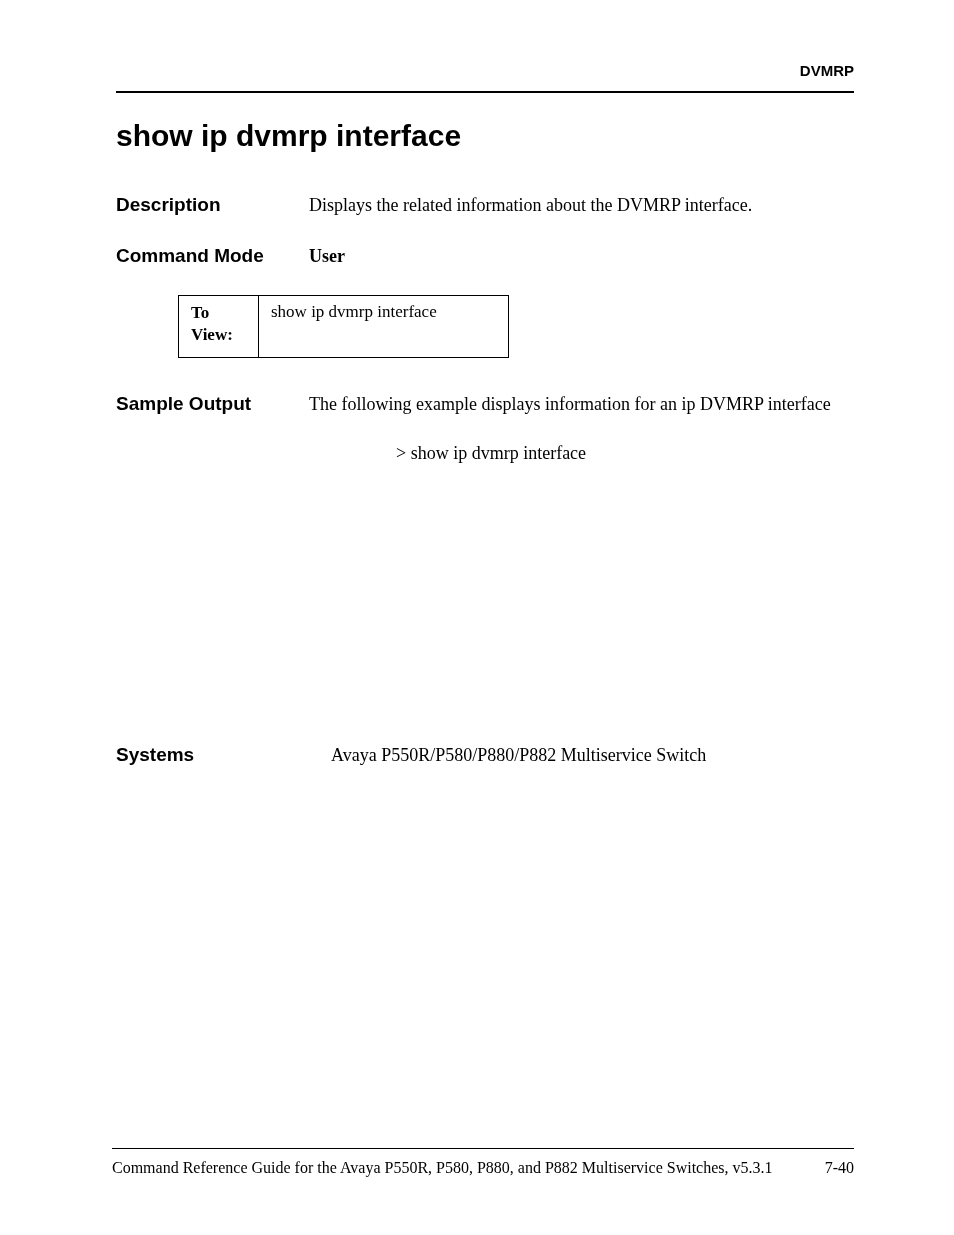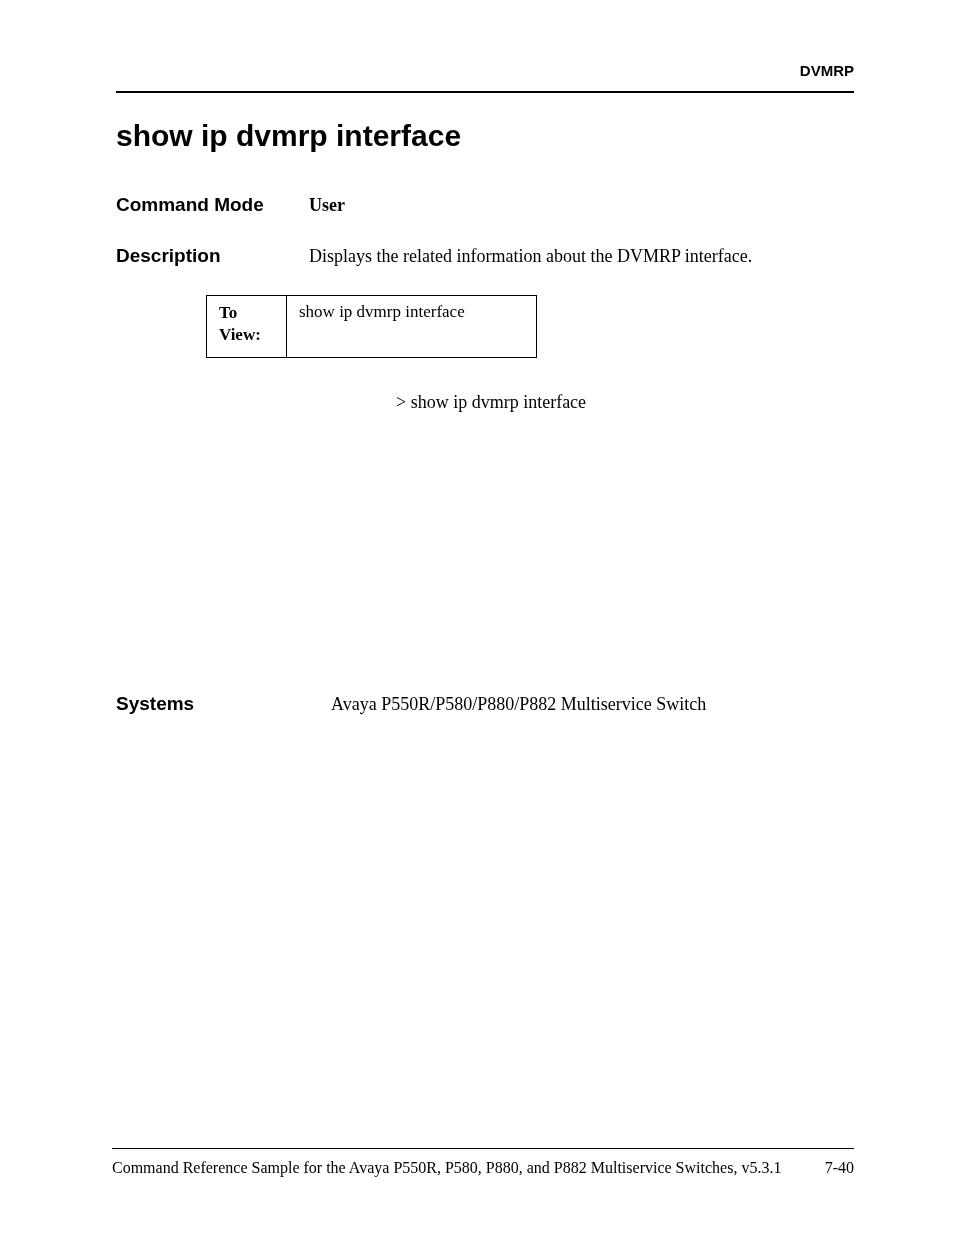--- a/index.html
+++ b/index.html
@@ -53,21 +53,21 @@
     font-weight: bold;
   }
   .syntax-title {
     font-family: Arial, Helvetica, sans-serif;
     font-weight: bold;
     font-size: 19px;
     margin-bottom: 30px;
   }
   .syntax-table {
     border-collapse: collapse;
-    margin-left: 90px;
+    margin-left: 62px;
     margin-bottom: 34px;
   }
   .syntax-table td {
     border: 1px solid #000;
     padding: 6px 12px 10px 12px;
     font-size: 17px;
     vertical-align: top;
   }
   .syntax-table td.label {
     font-weight: bold;
@@ -121,48 +121,52 @@
 <body>
 
 <div class="page">
 
   <div class="header-section">DVMRP</div>
   <hr class="header-rule">
 
   <h1 class="page-title">show ip dvmrp interface</h1>
 
   <div class="section-row">
-    <div class="section-label">Command Mode</div>
-    <div class="section-value bold">User</div>
+    <div class="section-label">Description</div>
+    <div class="section-value">Displays the related information about the DVMRP interface.</div>
   </div>
 
   <div class="section-row">
-    <div class="section-label">Description</div>
-    <div class="section-value">Displays the related information about the DVMRP interface.</div>
+    <div class="section-label">Command Mode</div>
+    <div class="section-value bold">User</div>
   </div>
 
 
   <table class="syntax-table">
     <tbody>
         <tr>
       <td class="label">To<br>View:</td>
       <td class="command">show ip dvmrp interface</td>
     </tr>
   </tbody>
     </table>
 
+  <div class="section-row">
+    <div class="section-label">Sample Output</div>
+    <div class="section-value">The following example displays information for an ip DVMRP interface</div>
+  </div>
 
   <div class="sample-command">&gt; show ip dvmrp interface</div>
 
   <div class="systems-row">
     <div class="systems-label">Systems</div>
     <div class="systems-value">Avaya P550R/P580/P880/P882 Multiservice Switch</div>
   </div>
 
 </div>
 
 <div class="footer">
   <hr class="footer-rule">
   <div class="footer-row">
-    <span>Command Reference Sample for the Avaya P550R, P580, P880, and P882 Multiservice Switches, v5.3.1</span>
+    <span>Command Reference Guide for the Avaya P550R, P580, P880, and P882 Multiservice Switches, v5.3.1</span>
     <span>7-40</span>
   </div>
 </div>
 
 </body></html>

